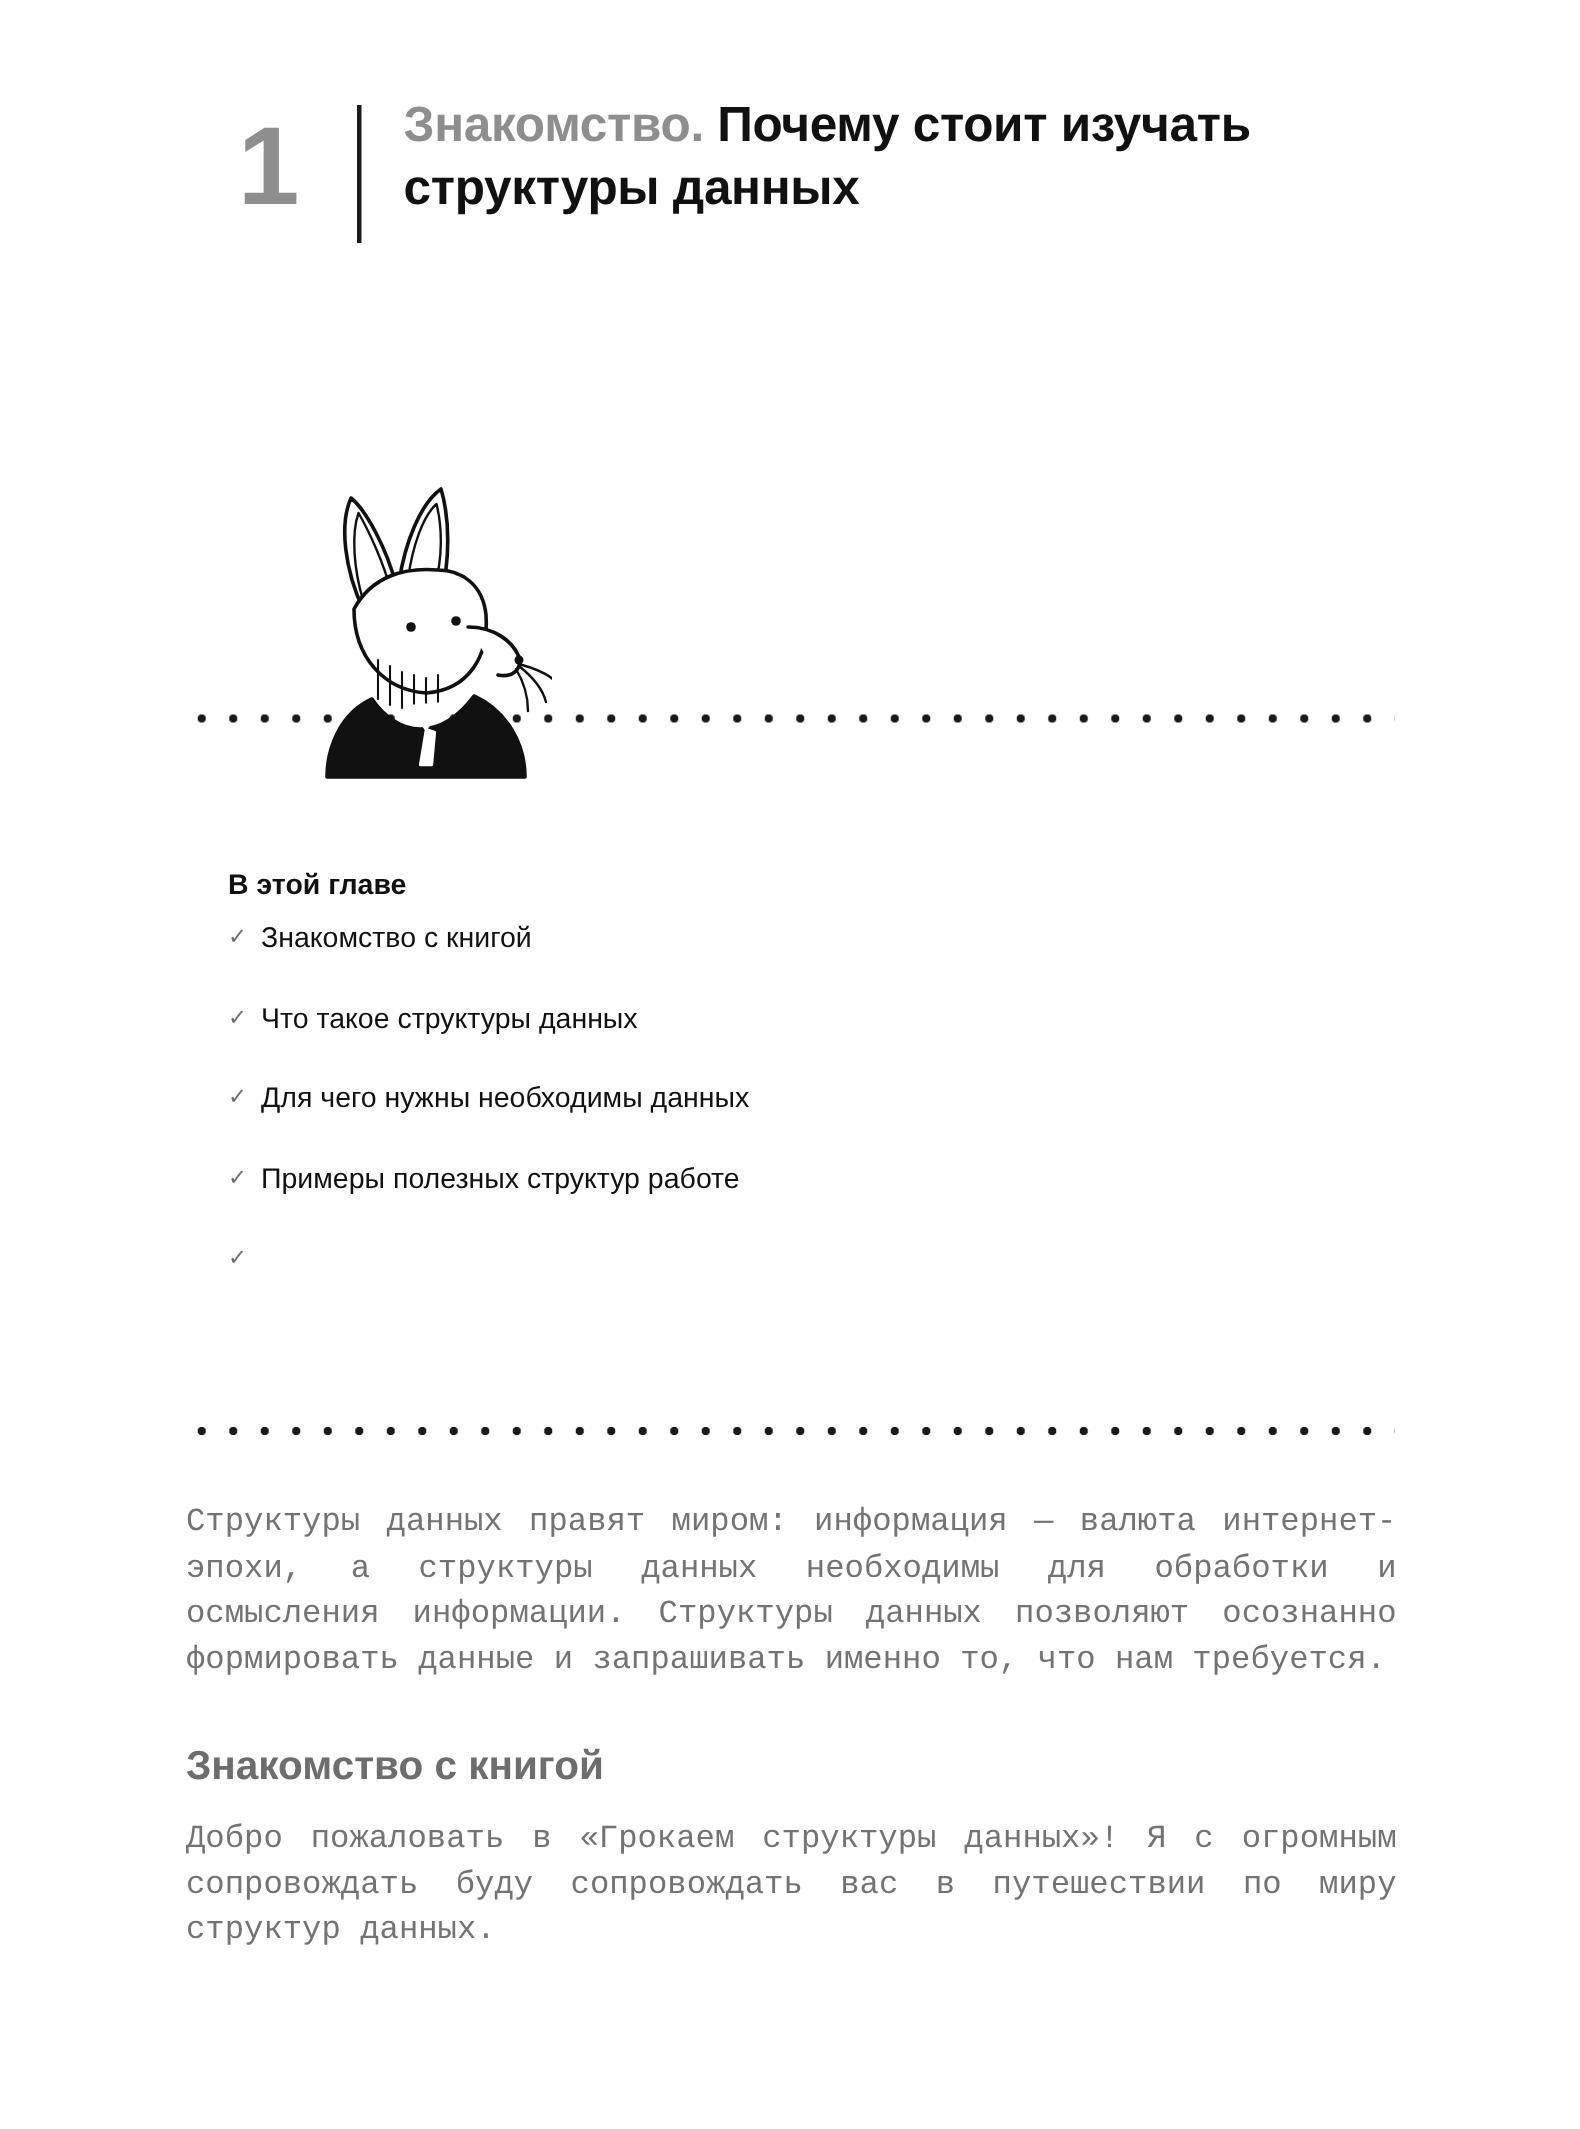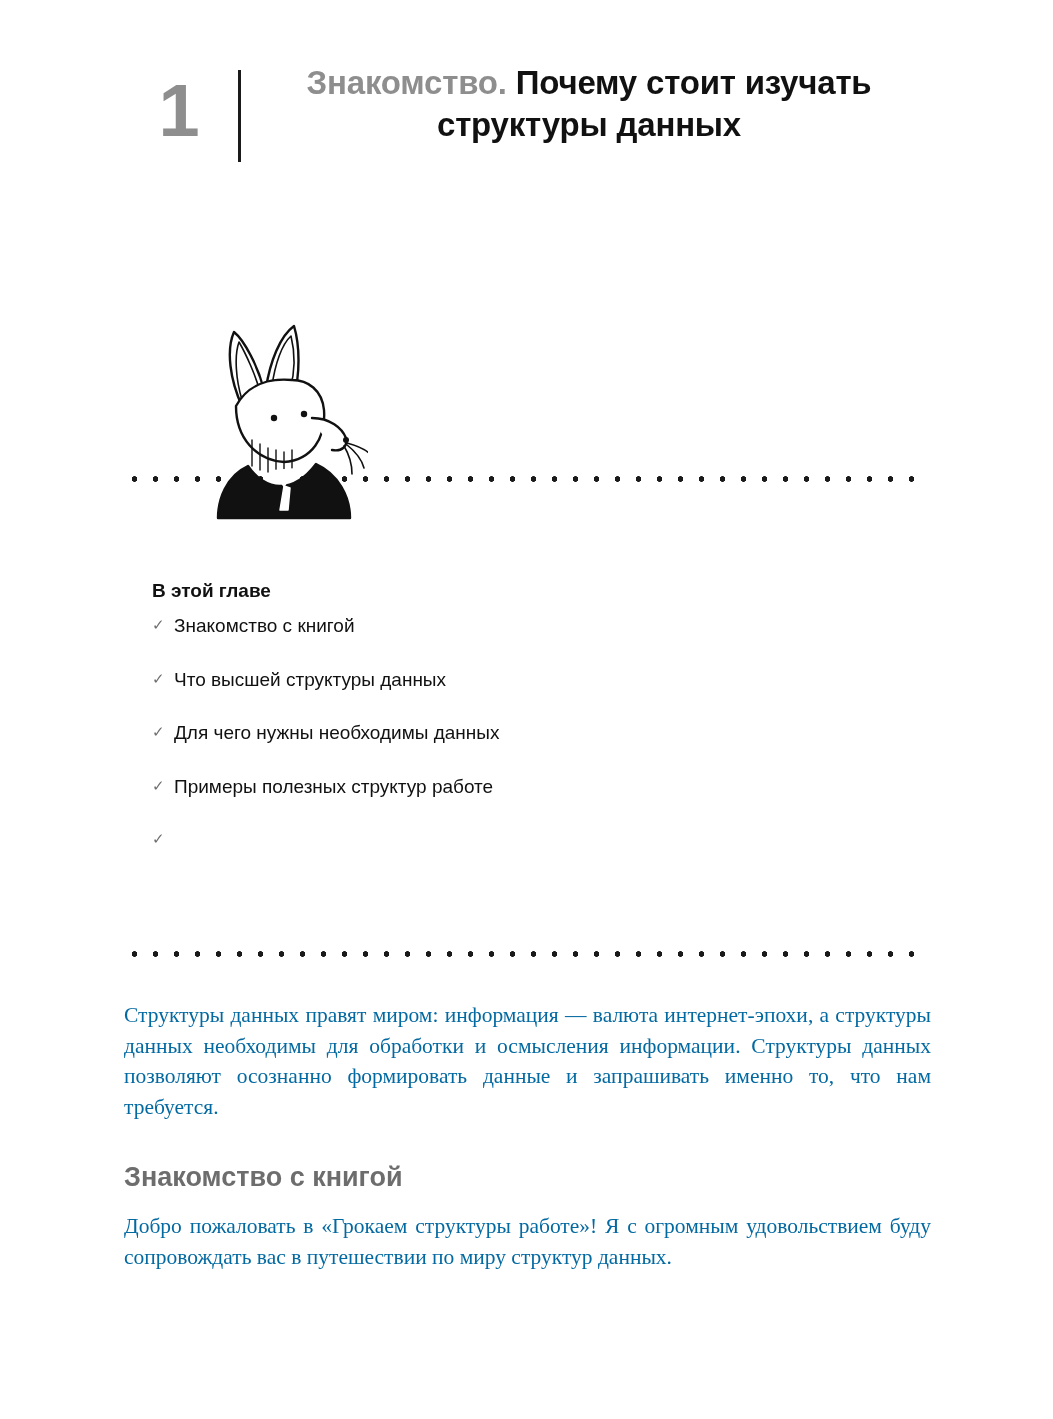--- a/index.html
+++ b/index.html
@@ -43,21 +43,20 @@
     margin-right: 28px;
   }
   .chapter-title {
     font-family: "Liberation Sans", sans-serif;
     font-size: 33px;
     line-height: 1.28;
     font-weight: bold;
     color: #111111;
     max-width: 640px;
     letter-spacing: -0.2px;
-    text-align: center;
   }
   .chapter-title .lead {
     color: #8e8e8e;
   }
 
   
   .mascot-band {
     position: absolute;
     left: 0;
     top: 300px;
@@ -123,24 +122,24 @@
   }
 
   
   .body-area {
     position: absolute;
     left: 124px;
     top: 1000px;
     width: 808px;
   }
   .body-par {
-    font-family: Liberation Serif, serif;
+    font-family: Liberation Mono, monospace;
     font-size: 21.5px;
     line-height: 1.42;
-    color: #0369a1;
+    color: #737373;
     text-align: justify;
     margin: 0 1px 0 0;
   }
   .body-par.indented {
     text-indent: 30px;
   }
   .section-heading {
     font-family: "Liberation Sans", sans-serif;
     font-size: 27px;
     font-weight: bold;
@@ -198,36 +197,36 @@
 
   <div class="chapter-toc">
     <div class="toc-heading">В этой главе</div>
 
     <div class="toc-item">
       <span class="check-icon">✓</span>
       <span class="toc-text">Знакомство с книгой</span>
     </div>
     <div class="toc-item">
       <span class="check-icon">✓</span>
-      <span class="toc-text">Что высшей структуры данных</span>
+      <span class="toc-text">Что такое структуры данных</span>
     </div>
     <div class="toc-item">
       <span class="check-icon">✓</span>
       <span class="toc-text">Для чего нужны необходимы данных</span>
     </div>
     <div class="toc-item">
       <span class="check-icon">✓</span>
       <span class="toc-text">Примеры полезных структур работе</span>
     </div>
     <div class="toc-item">
       <span class="check-icon">✓</span>
     </div>
   </div>
 
   <div class="dotted-rule rule-mid"></div>
 
   <div class="body-area">
     <p class="body-par">Структуры данных правят миром: информация — валюта интернет-эпохи, а структуры данных необходимы для обработки и осмысления информации. Структуры данных позволяют осознанно формировать данные и запрашивать именно то, что нам требуется.</p>
     <h2 class="section-heading">Знакомство с книгой</h2>
-    <p class="body-par">Добро пожаловать в «Грокаем структуры работе»! Я с огромным удовольствием буду сопровождать вас в путешествии по миру структур данных.</p>
+    <p class="body-par">Добро пожаловать в «Грокаем структуры данных»! Я с огромным сопровождать буду сопровождать вас в путешествии по миру структур данных.</p>
   </div>
 
 </div>
 
 </body></html>

